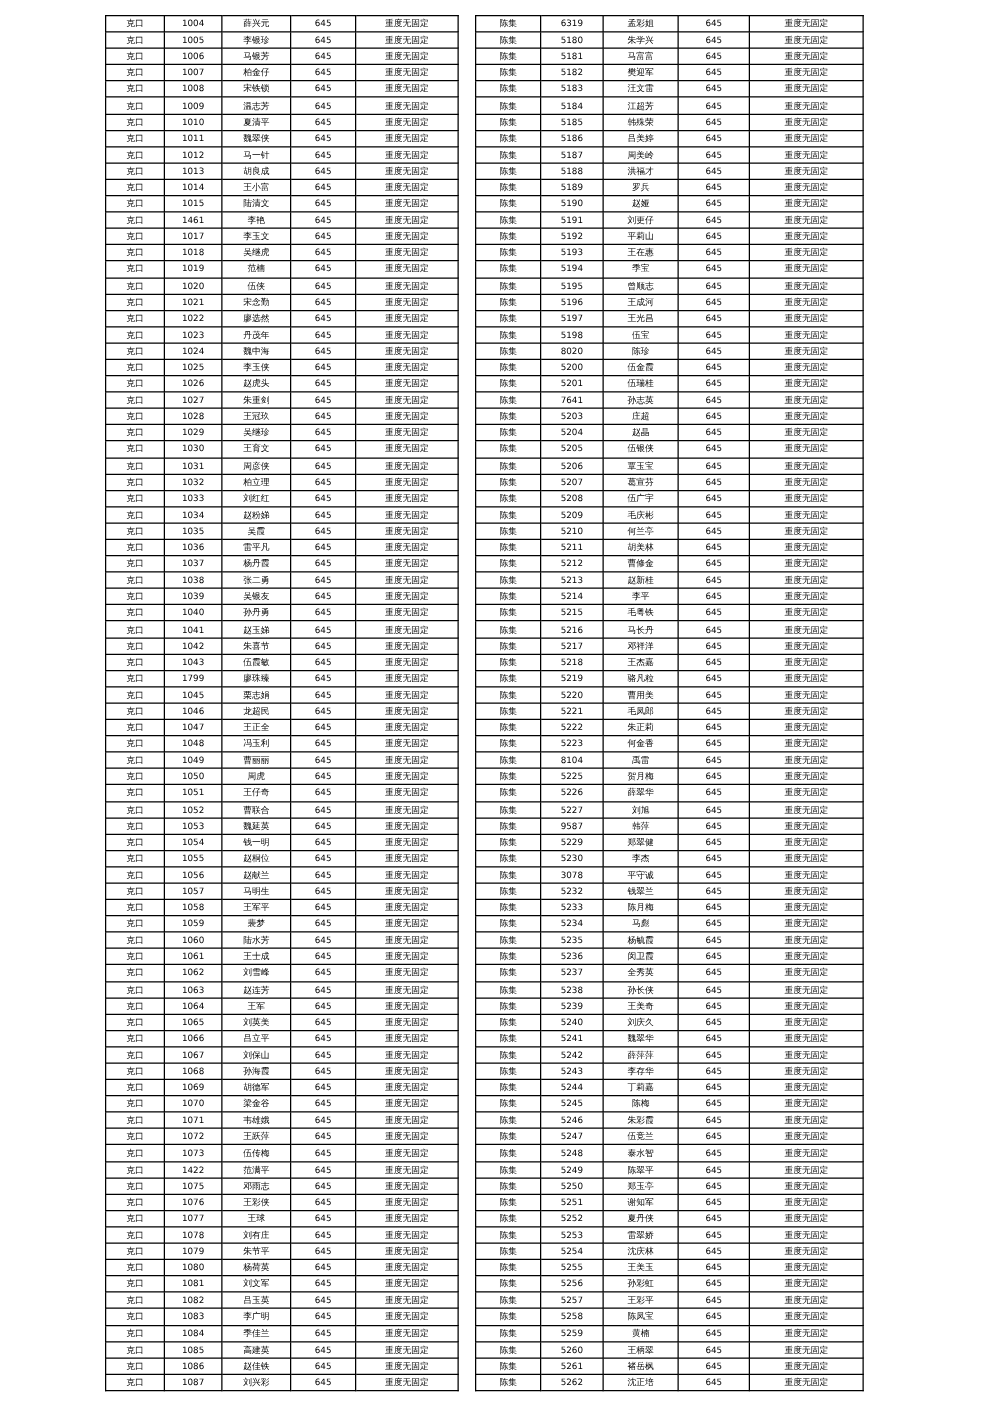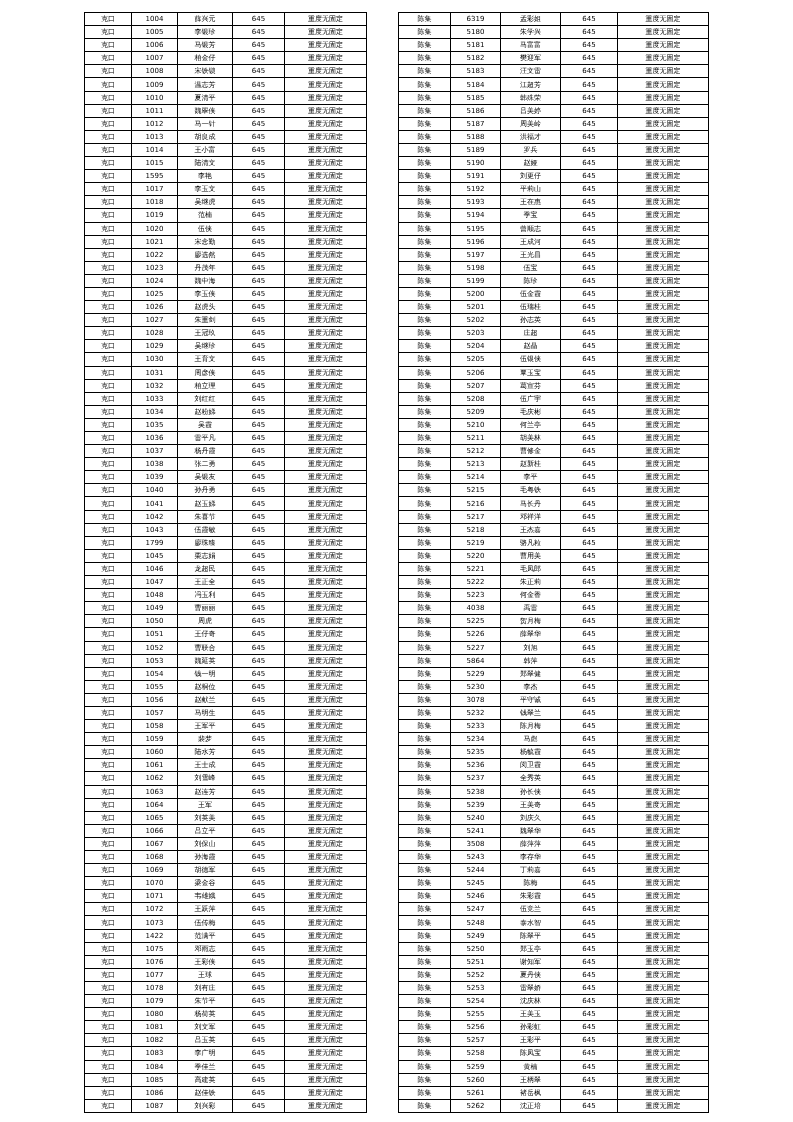--- a/index.html
+++ b/index.html
@@ -7,21 +7,21 @@
     width:793px;height:1122px;position:relative;background:#ffffff;
     font-family:"DejaVu Sans","Liberation Sans",sans-serif;color:#000;
   }
   .sheet{position:absolute;inset:0;background:#fff;}
   table.roster{
     position:absolute;top:12px;border-collapse:collapse;table-layout:fixed;
     border:1.5px solid #000;
     padding-left:12px;
   }
   table.roster.left{left:84px;width:282px;}
-  table.roster.right{left:398px;width:310px;}
+  table.roster.right{left:380px;width:310px;}
   table.roster td{
     border:1px solid #000;height:13.1px;box-sizing:border-box;
     text-align:center;vertical-align:middle;
     font-size:7px;line-height:12px;white-space:nowrap;overflow:hidden;
     padding:0;color:#000;
   }
 </style>
 </head>
 <body>
 
@@ -115,21 +115,21 @@
         </tr>
         <tr>
           <td>克口</td>
           <td>1015</td>
           <td>陆清文</td>
           <td>645</td>
           <td>重度无固定</td>
         </tr>
         <tr>
           <td>克口</td>
-          <td>1595</td>
+          <td>1461</td>
           <td>李艳</td>
           <td>645</td>
           <td>重度无固定</td>
         </tr>
         <tr>
           <td>克口</td>
           <td>1017</td>
           <td>李玉文</td>
           <td>645</td>
           <td>重度无固定</td>
@@ -771,42 +771,42 @@
         </tr>
         <tr>
           <td>陈集</td>
           <td>5198</td>
           <td>伍宝</td>
           <td>645</td>
           <td>重度无固定</td>
         </tr>
         <tr>
           <td>陈集</td>
-          <td>5199</td>
+          <td>8020</td>
           <td>陈珍</td>
           <td>645</td>
           <td>重度无固定</td>
         </tr>
         <tr>
           <td>陈集</td>
           <td>5200</td>
           <td>伍金霞</td>
           <td>645</td>
           <td>重度无固定</td>
         </tr>
         <tr>
           <td>陈集</td>
           <td>5201</td>
           <td>伍瑞桂</td>
           <td>645</td>
           <td>重度无固定</td>
         </tr>
         <tr>
           <td>陈集</td>
-          <td>5202</td>
+          <td>7641</td>
           <td>孙志英</td>
           <td>645</td>
           <td>重度无固定</td>
         </tr>
         <tr>
           <td>陈集</td>
           <td>5203</td>
           <td>庄超</td>
           <td>645</td>
           <td>重度无固定</td>
@@ -946,21 +946,21 @@
         </tr>
         <tr>
           <td>陈集</td>
           <td>5223</td>
           <td>何金香</td>
           <td>645</td>
           <td>重度无固定</td>
         </tr>
         <tr>
           <td>陈集</td>
-          <td>4038</td>
+          <td>8104</td>
           <td>禹雷</td>
           <td>645</td>
           <td>重度无固定</td>
         </tr>
         <tr>
           <td>陈集</td>
           <td>5225</td>
           <td>贺月梅</td>
           <td>645</td>
           <td>重度无固定</td>
@@ -974,21 +974,21 @@
         </tr>
         <tr>
           <td>陈集</td>
           <td>5227</td>
           <td>刘旭</td>
           <td>645</td>
           <td>重度无固定</td>
         </tr>
         <tr>
           <td>陈集</td>
-          <td>5864</td>
+          <td>9587</td>
           <td>韩萍</td>
           <td>645</td>
           <td>重度无固定</td>
         </tr>
         <tr>
           <td>陈集</td>
           <td>5229</td>
           <td>郑翠健</td>
           <td>645</td>
           <td>重度无固定</td>
@@ -1072,21 +1072,21 @@
         </tr>
         <tr>
           <td>陈集</td>
           <td>5241</td>
           <td>魏翠华</td>
           <td>645</td>
           <td>重度无固定</td>
         </tr>
         <tr>
           <td>陈集</td>
-          <td>3508</td>
+          <td>5242</td>
           <td>薛萍萍</td>
           <td>645</td>
           <td>重度无固定</td>
         </tr>
         <tr>
           <td>陈集</td>
           <td>5243</td>
           <td>李存华</td>
           <td>645</td>
           <td>重度无固定</td>

